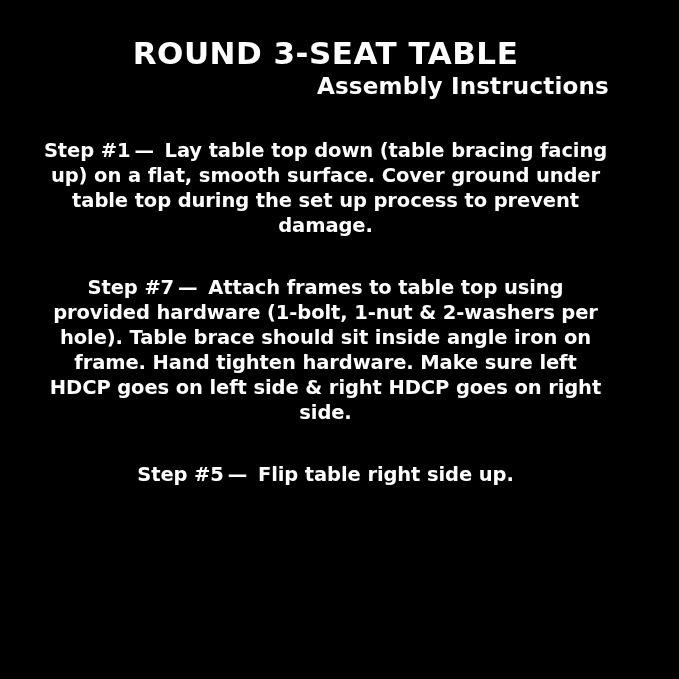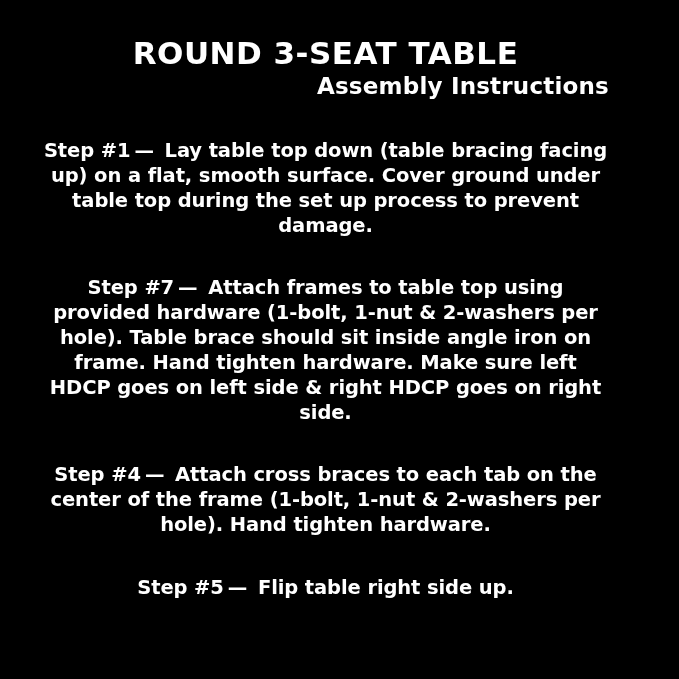--- a/index.html
+++ b/index.html
@@ -73,22 +73,19 @@
 
     <p class="step">
       <span class="step-label">Step #1</span><span class="dash">—</span> <span>Lay table top down (table bracing facing up) on a flat, smooth surface. Cover ground under table top during the set up process to prevent damage.</span>
     </p>
 
     <p class="step">
       <span class="step-label">Step #7</span><span class="dash">—</span> <span>Attach frames to table top using provided hardware (1-bolt, 1-nut &amp; 2-washers per hole). Table brace should sit inside angle iron on frame. Hand tighten hardware. Make sure left HDCP goes on left side &amp; right HDCP goes on right side.</span>
     </p>
 
 
-    <p class="step">
-      <span class="step-label">Step #4</span><span class="dash">—</span> <span>Attach cross braces to each tab on the center of the frame (1-bolt, 1-nut &amp; 2-washers per hole). Hand tighten hardware.</span>
-    </p>
 
     <p class="step">
       <span class="step-label">Step #5</span><span class="dash">—</span> <span>Flip table right side up.</span>
     </p>
 
   </div>
 </div>
 
 </body></html>

